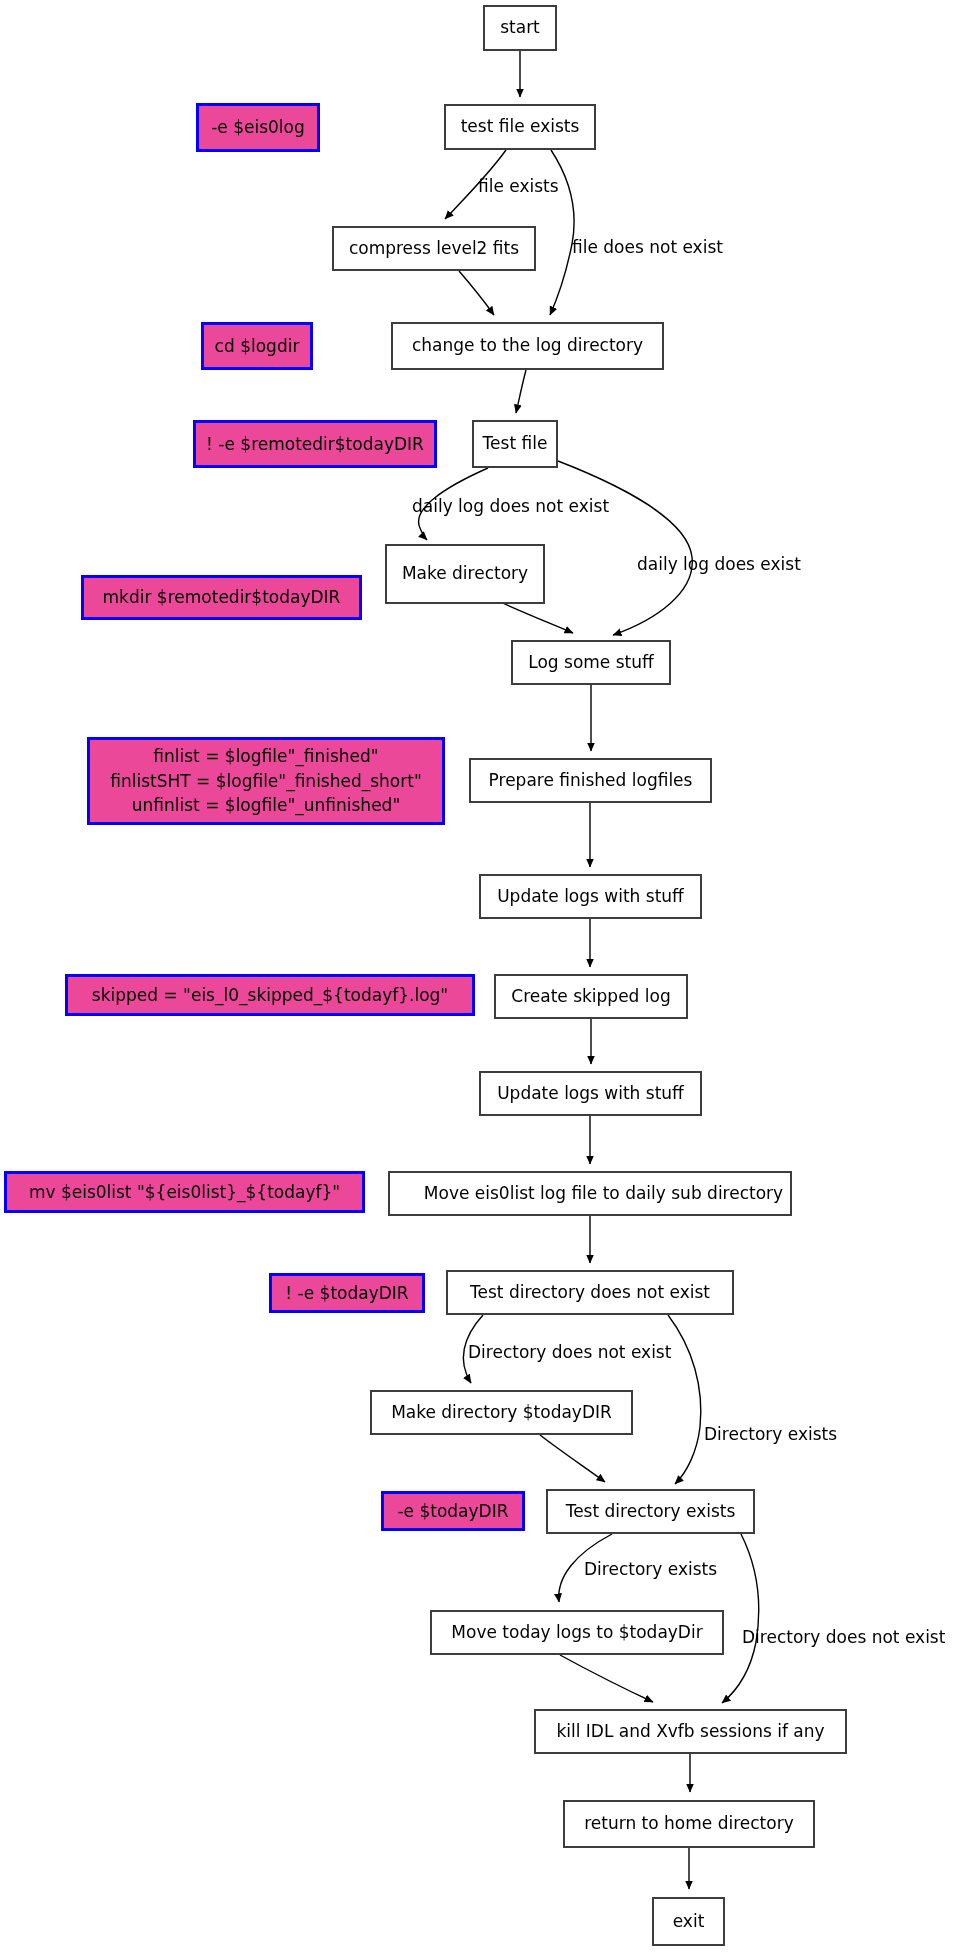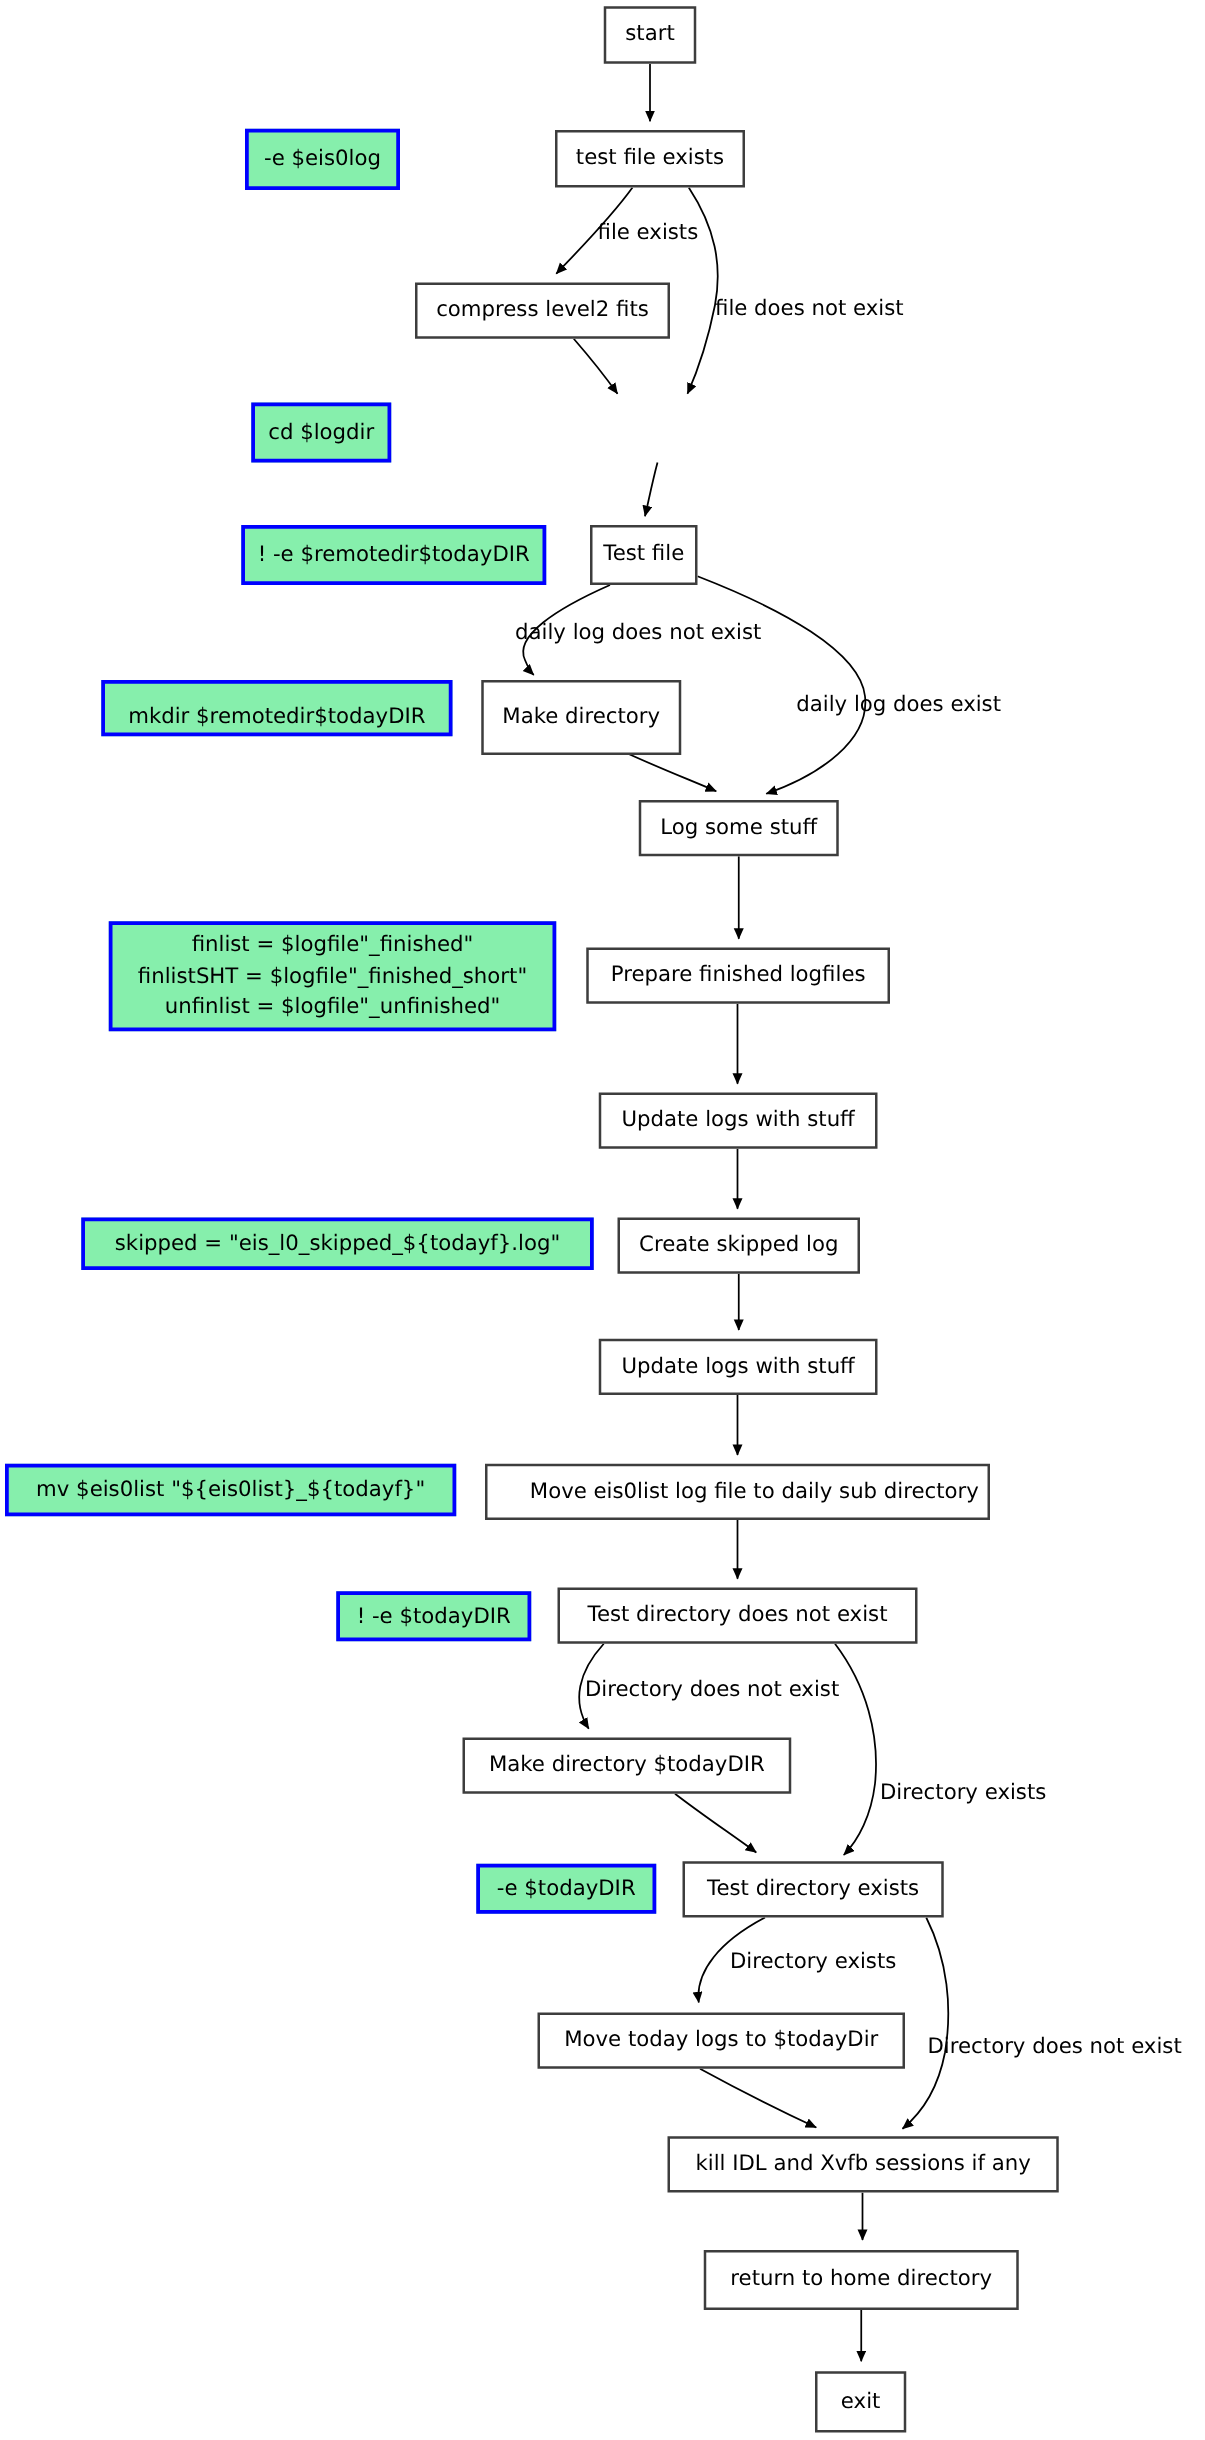--- a/index.html
+++ b/index.html
@@ -28,21 +28,21 @@
     justify-content: center;
     text-align: center;
     font-size: 17px;
     line-height: 1.25;
     white-space: nowrap;
     z-index: 2;
   }
   .annotation {
     position: absolute;
     box-sizing: border-box;
-    background: #86efac;
+    background: #ec4899;
     border: 3px solid #0000ff;
     display: flex;
     flex-direction: column;
     align-items: center;
     justify-content: center;
     text-align: center;
     font-size: 17px;
     line-height: 1.45;
     white-space: nowrap;
     z-index: 2;
@@ -93,20 +93,23 @@
 
   <div class="node" style="left:483px; top:5px; width:74px; height:46px;">
     <span>start</span>
   </div>
   <div class="node" style="left:444px; top:104px; width:152px; height:46px;">
     <span>test file exists</span>
   </div>
   <div class="node" style="left:332px; top:226px; width:204px; height:45px;">
     <span>compress level2 fits</span>
   </div>
+  <div class="node" style="left:391px; top:322px; width:273px; height:48px;">
+    <span>change to the log directory</span>
+  </div>
   <div class="node" style="left:472px; top:420px; width:86px; height:48px;">
     <span>Test file</span>
   </div>
   <div class="node" style="left:385px; top:544px; width:160px; height:60px;">
     <span>Make directory</span>
   </div>
   <div class="node" style="left:511px; top:640px; width:160px; height:45px;">
     <span>Log some stuff</span>
   </div>
   <div class="node" style="left:469px; top:758px; width:243px; height:45px;">
@@ -148,21 +151,21 @@
 
   <div class="annotation" style="left:196px; top:103px; width:124px; height:49px;">
     <span>-e $eis0log</span>
   </div>
   <div class="annotation" style="left:201px; top:322px; width:112px; height:48px;">
     <span>cd $logdir</span>
   </div>
   <div class="annotation" style="left:193px; top:420px; width:244px; height:48px;">
     <span>! -e $remotedir$todayDIR</span>
   </div>
-  <div class="annotation" style="left:81px; top:544px; width:281px; height:45px;justify-content:flex-end;">
+  <div class="annotation" style="left:81px; top:575px; width:281px; height:45px;">
     <span>mkdir $remotedir$todayDIR</span>
   </div>
   <div class="annotation" style="left:87px; top:737px; width:358px; height:88px;">
     <span>finlist = $logfile"_finished"</span>
     <span>finlistSHT = $logfile"_finished_short"</span>
     <span>unfinlist = $logfile"_unfinished"</span>
   </div>
   <div class="annotation" style="left:65px; top:974px; width:410px; height:42px;">
     <span>skipped = "eis_l0_skipped_${todayf}.log"</span>
   </div>

